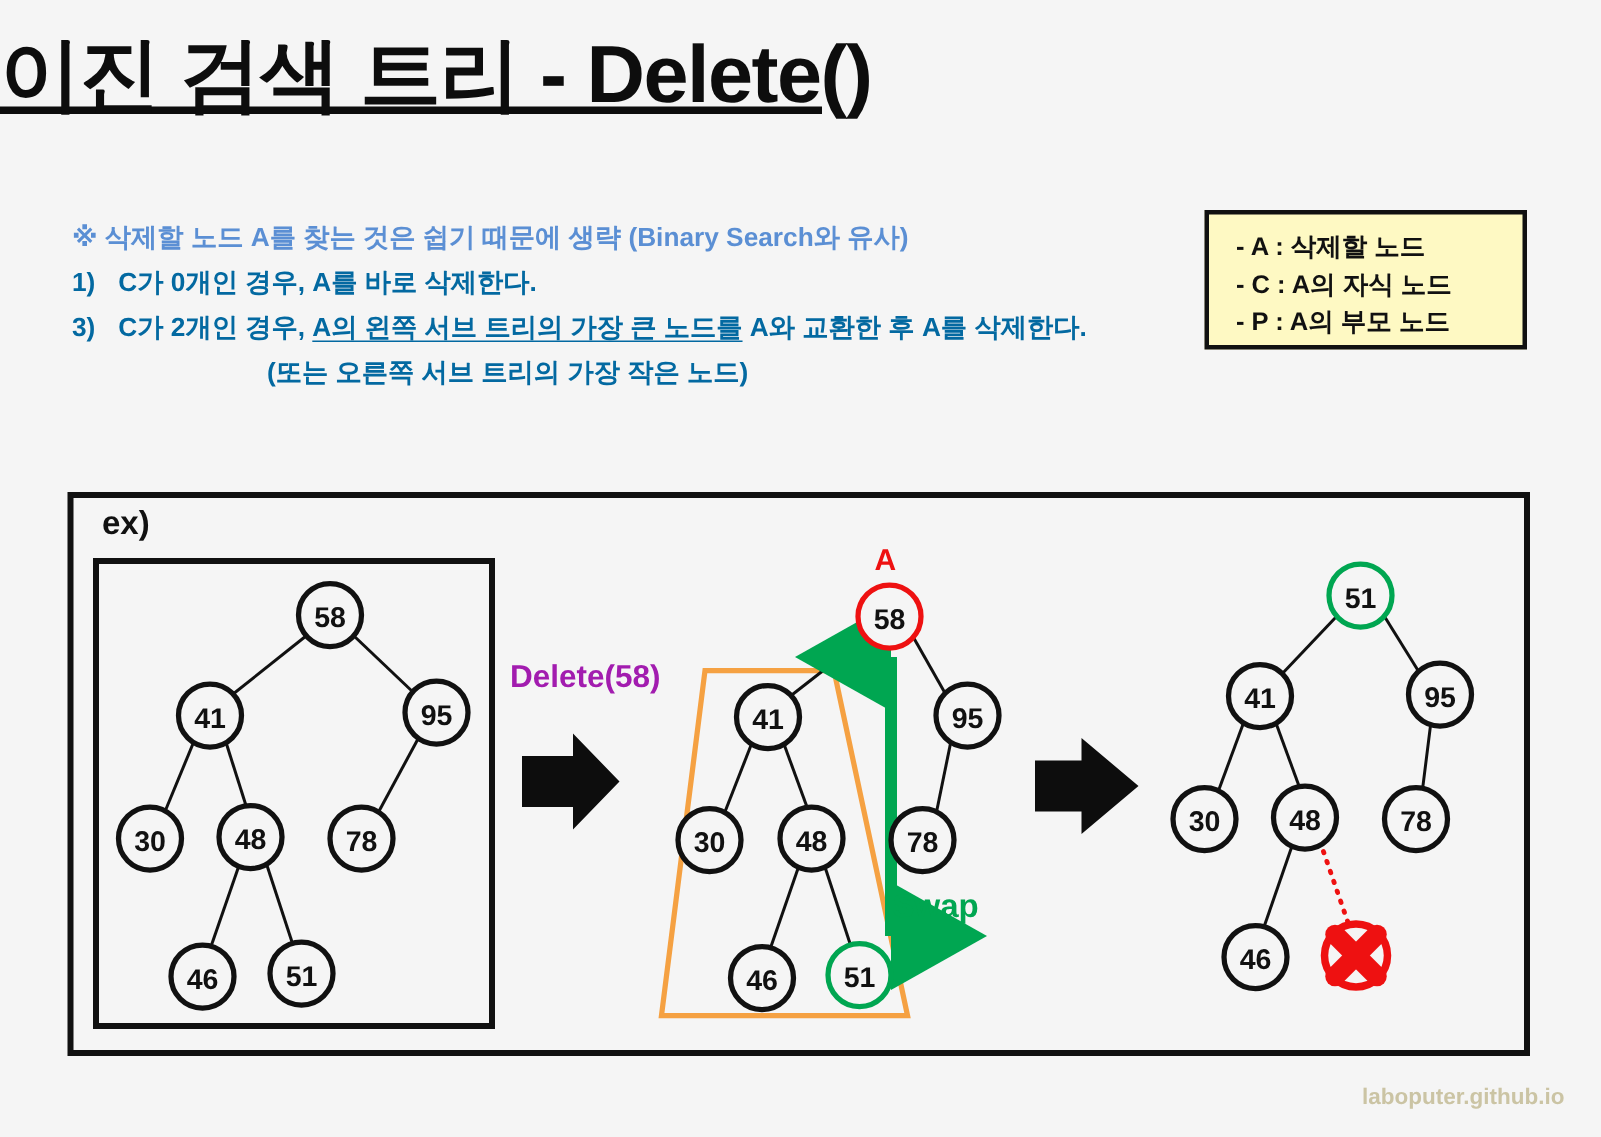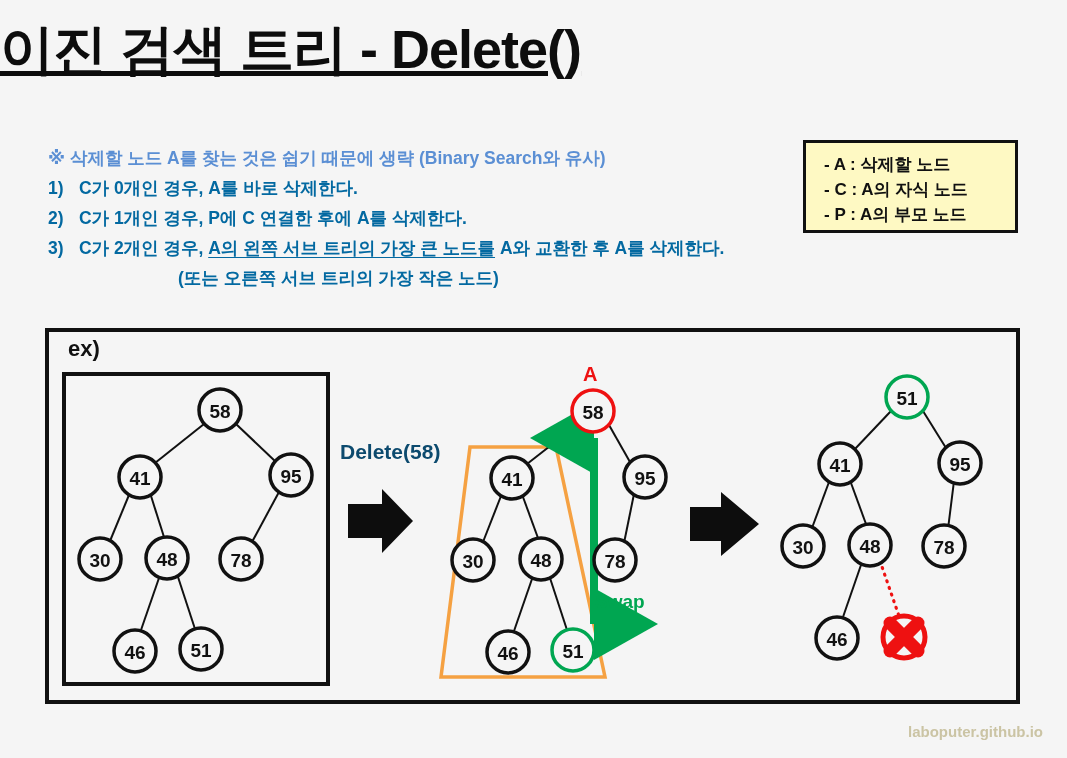--- a/index.html
+++ b/index.html
@@ -102,32 +102,32 @@
   
   .float-label {
     position: absolute;
     font-weight: 700;
     white-space: nowrap;
   }
   #delete-call-label {
     left: 340px;
     top: 440px;
     font-size: 21px;
-    color: #0c4a6e;
+    color: #a21caf;
   }
   #marker-a-label {
     left: 583px;
     top: 363px;
     font-size: 20px;
     color: #ee1111;
   }
   #swap-label {
     left: 595px;
     top: 591px;
-    font-size: 19px;
+    font-size: 22px;
     color: #00a651;
   }
 
   
   #footer-watermark {
     position: absolute;
     right: 24px;
     bottom: 18px;
     font-size: 15px;
     font-weight: 700;
@@ -143,24 +143,20 @@
 <div id="notes">
   <div class="note-line blue">
     <span>※</span>
     <span>삭제할 노드 A를 찾는 것은 쉽기 때문에 생략 (Binary Search와 유사)</span>
   </div>
   <div class="note-line">
     <span class="note-index">1)</span>
     <span>C가 0개인 경우, A를 바로 삭제한다.</span>
   </div>
   <div class="note-line">
-    <span class="note-index">2)</span>
-    <span>C가 1개인 경우, P에 C 연결한 후에 A를 삭제한다.</span>
-  </div>
-  <div class="note-line">
     <span class="note-index">3)</span>
     <span>C가 2개인 경우, </span><span class="underline">A의 왼쪽 서브 트리의 가장 큰 노드를</span><span> A와 교환한 후 A를 삭제한다.</span>
   </div>
   <div class="note-line indent">
     <span>(또는 오른쪽 서브 트리의 가장 작은 노드)</span>
   </div>
 </div>
 
 <div id="legend-box">
   <div class="legend-line">- A : 삭제할 노드</div>

